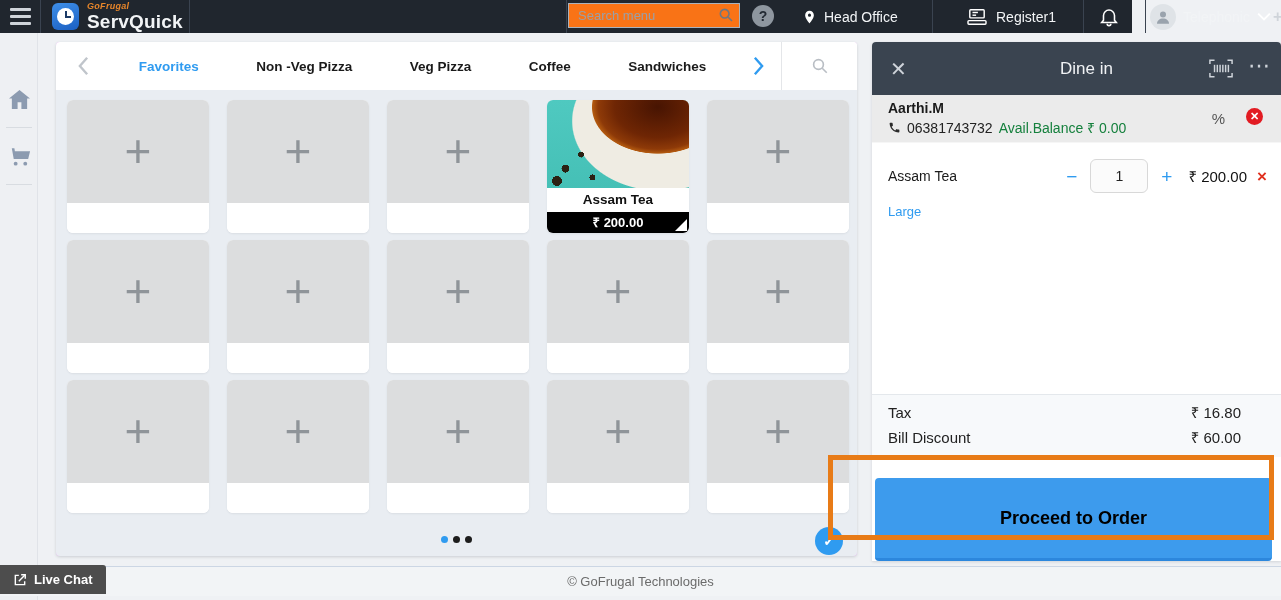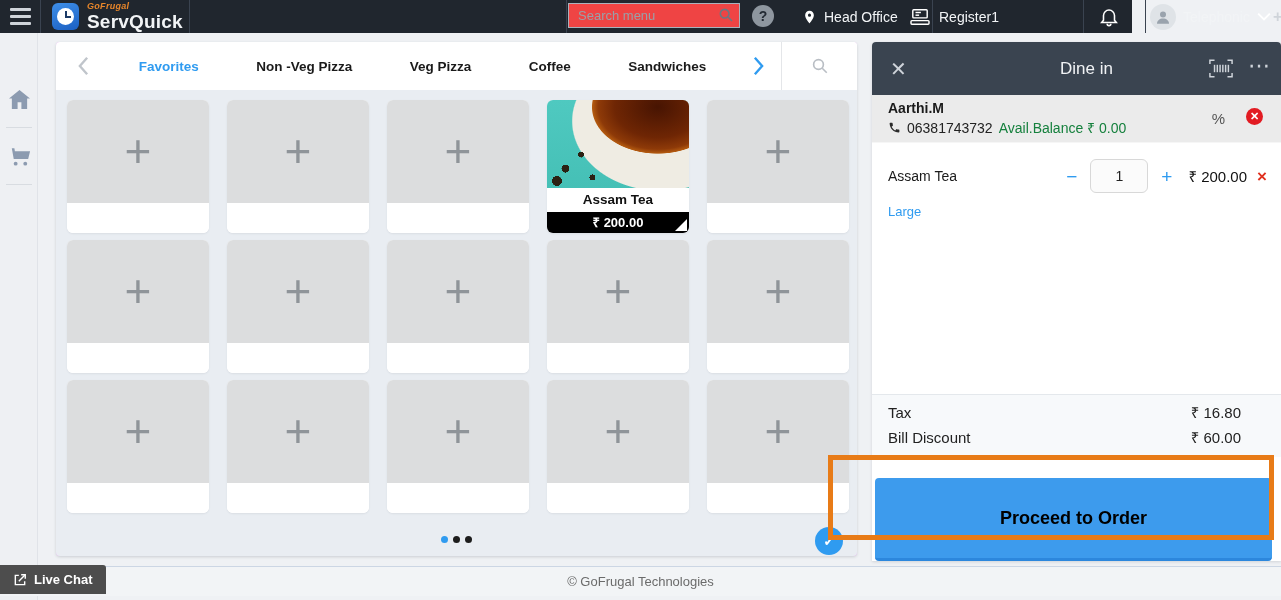--- a/index.html
+++ b/index.html
@@ -17,26 +17,26 @@
   .hamburger span { display:block; width:21px; height:3px; background:#cfd4da; border-radius:1px; }
   .logo-group { position:absolute; left:52px; top:2px; display:flex; align-items:center; gap:8px; }
   .logo-sq { width:27px; height:27px; border-radius:6px; background:linear-gradient(160deg,#3e8fe8,#1b5fc2); position:relative; }
   .logo-sq .clock { position:absolute; left:5px; top:5px; width:17px; height:17px; border-radius:50%; background:#fff; }
   .logo-sq .clock:before { content:""; position:absolute; left:8px; top:3px; width:2px; height:7px; background:#1b3a66; }
   .logo-sq .clock:after { content:""; position:absolute; left:8px; top:8px; width:6px; height:2px; background:#1b3a66; }
   .brand { line-height:1; }
   .brand .b-top { color:#e8862a; font-size:9px; font-style:italic; font-weight:bold; letter-spacing:.3px; }
   .brand .b-bot { color:#f2f4f6; font-size:19px; font-weight:bold; letter-spacing:.2px; margin-top:1px; }
   .search-wrap { position:absolute; left:568px; top:3px; width:172px; height:25px; }
-  .search-wrap input { width:100%; height:100%; border:1px solid #aab2bc; border-radius:0; padding:0 26px 0 9px; font-size:13px; color:#333; background:#ef4444; font-family:inherit; outline:none; }
+  .search-wrap input { width:100%; height:100%; border:1px solid #aab2bc; border-radius:0; padding:0 26px 0 9px; font-size:13px; color:#333; background:#f97316; font-family:inherit; outline:none; }
   .search-wrap input::placeholder { color:#9aa0a8; }
   .search-wrap .mag { position:absolute; right:6px; top:4px; }
   .help-circle { position:absolute; left:752px; top:5px; width:22px; height:22px; border-radius:50%; background:#8e969f; color:#232a33; font-size:14px; font-weight:bold; text-align:center; line-height:22px; cursor:pointer; }
   .loc-group { position:absolute; left:802px; top:0; height:33px; display:flex; align-items:center; gap:7px; color:#f2f4f6; font-size:14px; cursor:pointer; }
-  .reg-group { position:absolute; left:909px; top:0; height:33px; display:flex; align-items:center; gap:8px; color:#f2f4f6; font-size:14px; cursor:pointer; }
+  .reg-group { position:absolute; left:966px; top:0; height:33px; display:flex; align-items:center; gap:8px; color:#f2f4f6; font-size:14px; cursor:pointer; }
   .bell-wrap { position:absolute; left:1098px; top:5px; cursor:pointer; }
   .user-group { position:absolute; left:1150px; top:0; height:33px; display:flex; align-items:center; gap:7px; color:#f2f4f6; font-size:14px; cursor:pointer; }
   .avatar { width:26px; height:26px; border-radius:50%; background:#dfe3e7; display:flex; align-items:center; justify-content:center; }
   .edge-plus { position:absolute; left:1273px; top:8px; color:#cfd4da; font-size:16px; font-weight:bold; }
 
   
   .sidebar { position:absolute; left:0; top:33px; width:38px; height:567px; background:#eef0f3; border-right:1px solid #e0e3e8; }
   .side-icon { width:38px; height:44px; display:flex; align-items:center; justify-content:center; cursor:pointer; }
   .side-icon.home { margin-top:44px; }
   .side-div { width:26px; height:1px; background:#d8dce1; margin:6px auto; }

